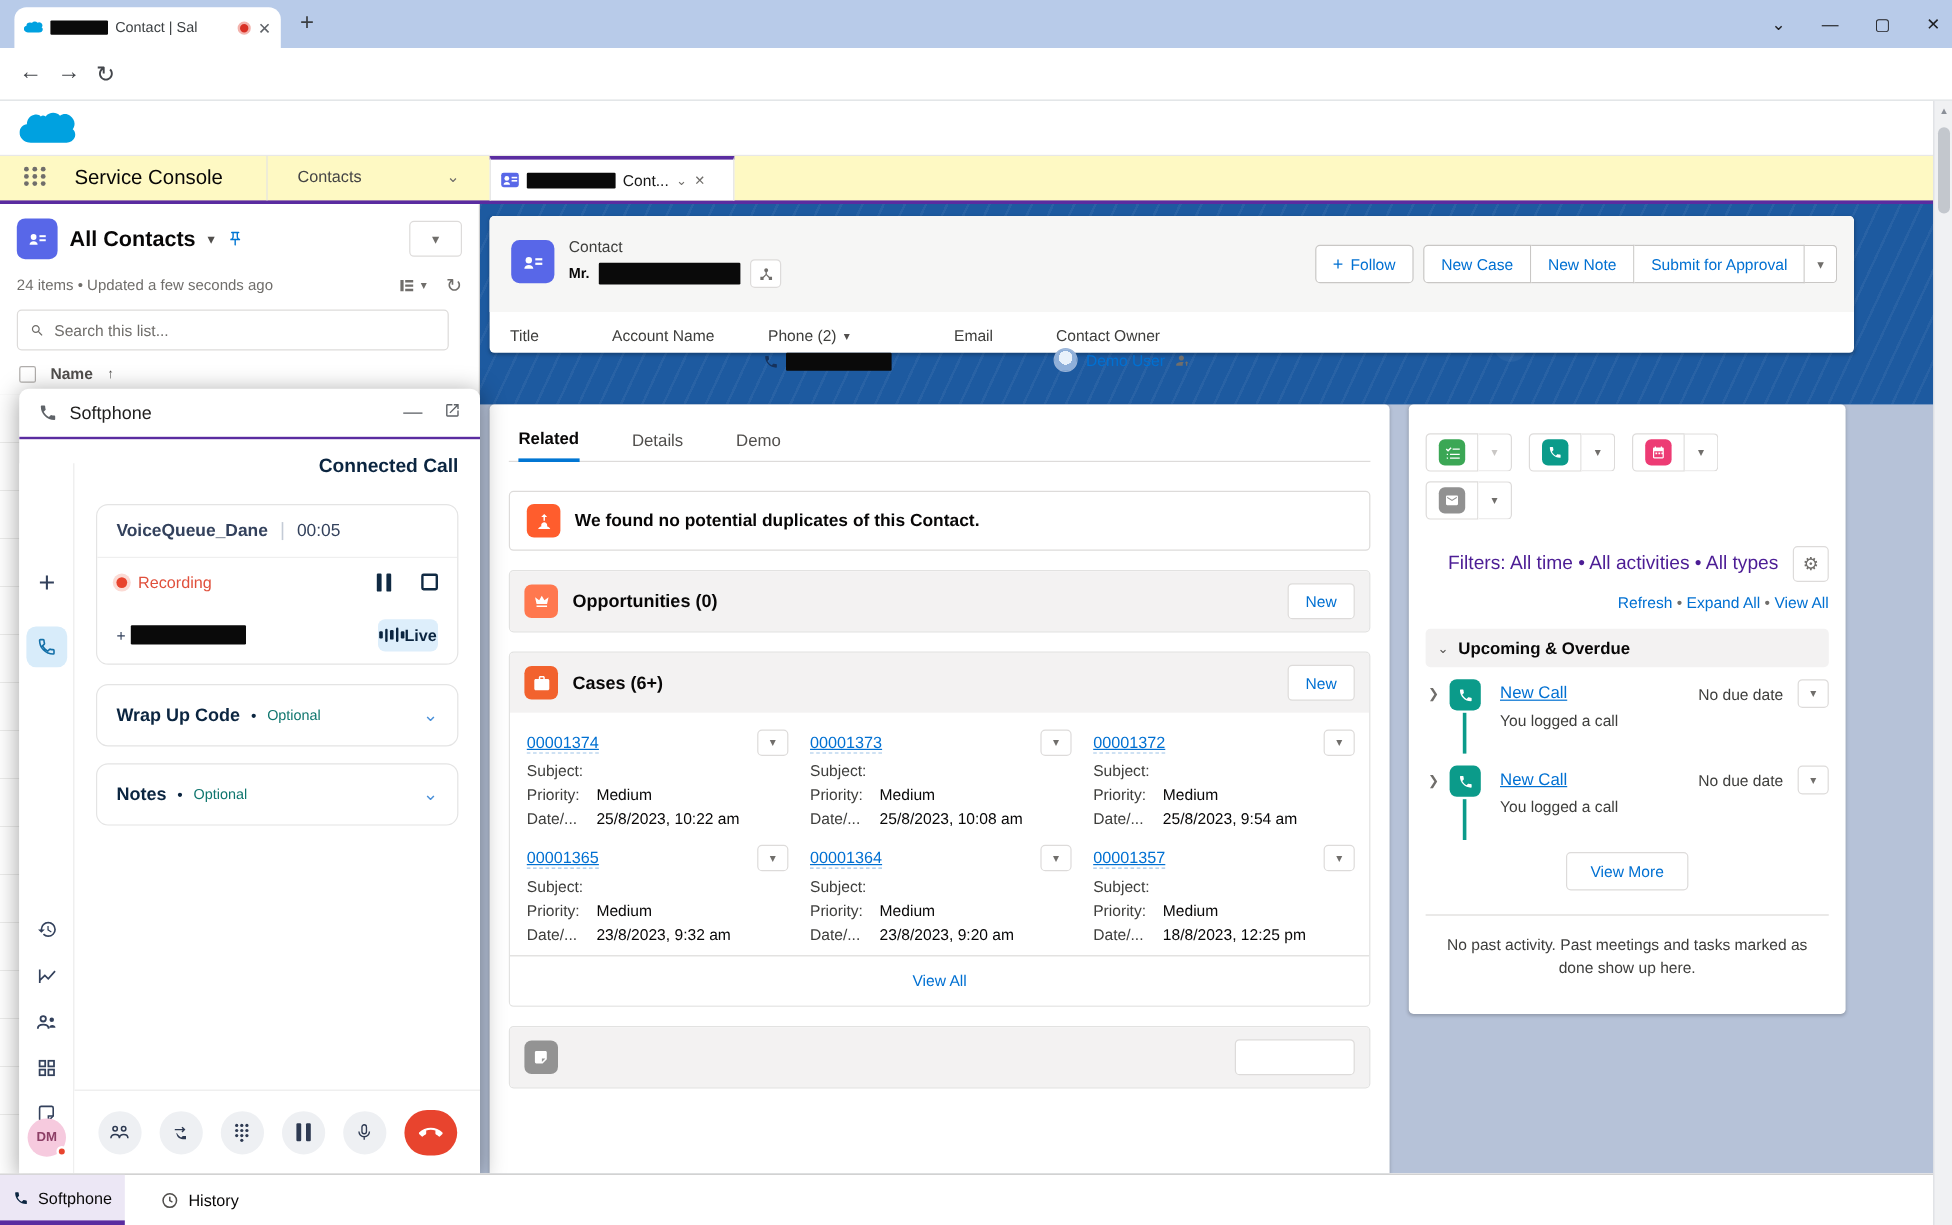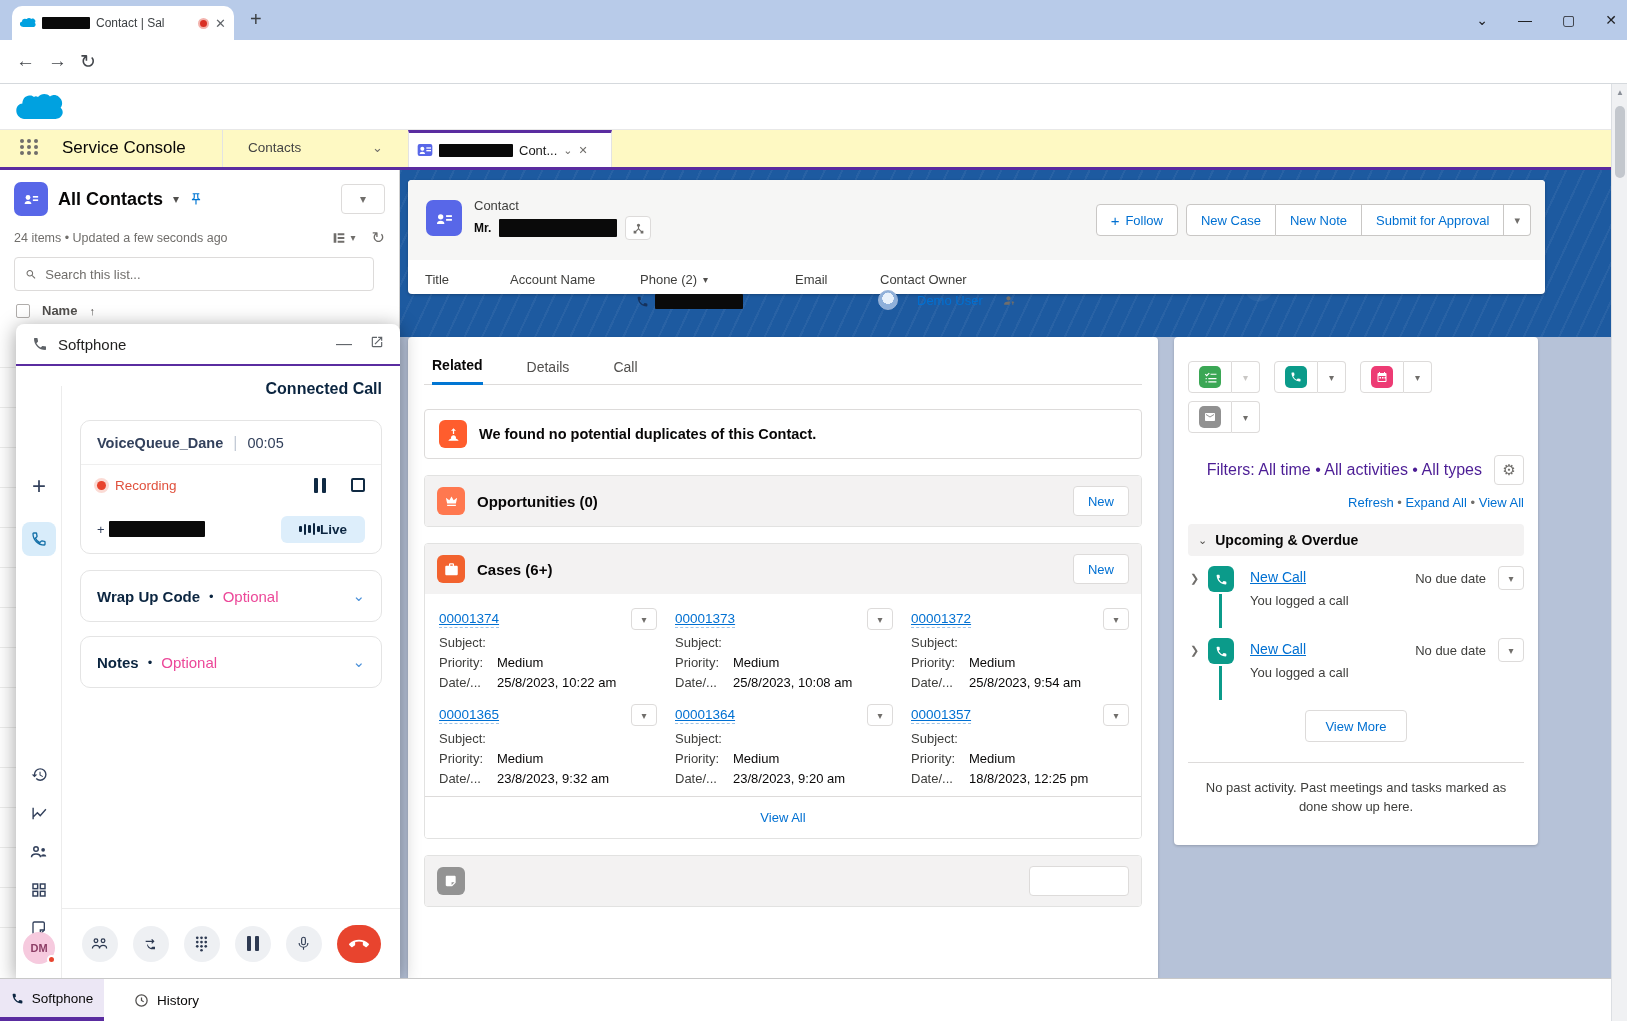--- a/index.html
+++ b/index.html
@@ -162,28 +162,28 @@
 #callbox .name{font-size:14.5px;font-weight:600;color:#33415c}
 #callbox .sep{color:#c4cbd6;font-size:16px}
 #callbox .timer{font-size:14.5px;color:#33415c}
 #callbox .r2{height:40px;padding:0 16px;gap:9px}
 .reddot{width:9px;height:9px;border-radius:50%;background:#e8442e;box-shadow:0 0 0 3px #fbdbd5}
 #rectxt{font-size:13.5px;color:#e0503c}
 .pausebars{margin-left:auto;display:flex;gap:4px}
 .pausebars i{width:4px;height:15px;background:#102a43;border-radius:1px}
 .stopsq{width:14px;height:14px;border:2.5px solid #102a43;border-radius:2px;margin-left:16px}
 #callbox .r3{height:48px;padding:0 16px;gap:4px}
-#livebadge{margin-left:auto;height:27px;background:#ddeefb;border-radius:6px;padding:0 18px;display:flex;align-items:center;gap:0}
+#livebadge{margin-left:auto;height:27px;background:#ddeefb;border-radius:6px;padding:0 1px;display:flex;align-items:center;gap:0}
 #livebadge .t{font-size:13.5px;font-weight:600;color:#0b2540}
 .wave{display:flex;align-items:center;gap:2px}
 .wave i{width:2.5px;background:#0b2540;border-radius:1px}
 .spbox{margin-top:16px;height:52px;border:1px solid #e4e4e4;border-radius:10px;padding:0 16px;gap:9px}
 .spbox .l{font-size:15px;font-weight:bold;color:#0b2540}
 .spbox .b{color:#0b2540;font-size:13px}
-.spbox .o{font-size:15px;color:#ec4899}
+.spbox .o{font-size:12px;color:#0f766e}
 .spbox .c{margin-left:auto;color:#4a90d9;font-size:15px}
 #sp-controls{position:absolute;left:46px;right:0;bottom:0;height:70px;border-top:1px solid #ececec;display:flex;align-items:center;justify-content:center;gap:15px;background:#fff}
 .cbtn{width:36px;height:36px;border-radius:50%;background:#eef0f3;display:flex;align-items:center;justify-content:center;color:#2e3a52}
 .cbtn.red{width:44px;height:38px;border-radius:19px;background:#e8442e}
 
 
 #utilbar{left:0;top:978px;width:1627px;height:43px;background:#fff;border-top:1px solid #c8c8c8}
 #utab-soft{left:0;top:0;width:104px;height:42px;background:#ece7f5;border-bottom:4px solid #5a2ca0;gap:8px;justify-content:center}
 #utab-soft .t{font-size:13.5px;color:#080707}
 #utab-hist{left:118px;top:0;height:42px;gap:8px;padding:0 16px;color:#514f4d}
@@ -413,35 +413,35 @@
             <span style="font-size:10px;color:#514f4d">▾</span>
           </span>
         <span class="abs flabel" style="left:387px;top:0">Email</span>
         <span class="abs flabel" style="left:472px;top:0">Contact Owner</span>
         <span class="abs flex" style="left:228px;top:22px;gap:6px">
           <svg width="13" height="13" viewBox="0 0 24 24" fill="#16325c">
               <path d="M6.62 10.79c1.44 2.83 3.76 5.14 6.59 6.59l2.2-2.21c.27-.27.67-.36 1.02-.24 1.12.37 2.33.57 3.57.57.55 0 1 .45 1 1V20c0 .55-.45 1-1 1-9.39 0-17-7.61-17-17 0-.55.45-1 1-1h3.5c.55 0 1 .45 1 1 0 1.25.2 2.45.57 3.57.11.35.03.74-.25 1.02l-2.2 2.2z"></path>
             </svg>
           <span class="redact" style="width:88px;height:15px"></span>
         </span>
-        <span class="abs flex" style="left:470px;top:18px;gap:19px">
+        <span class="abs flex" style="left:470px;top:18px;gap:7px">
           <span style="width:20px;height:20px;border-radius:50%;background:radial-gradient(circle at 50% 40%,#e8f1fb 0 40%,#8fb0da 41%);border:1px solid #9ab4d8"></span>
           <span class="link" style="font-size:13px">Demo User</span>
           <svg width="13" height="13" viewBox="0 0 24 24" fill="#706e6b">
               <path d="M12 12c2.21 0 4-1.79 4-4s-1.79-4-4-4-4 1.79-4 4 1.79 4 4 4zm0 2c-2.67 0-8 1.34-8 4v2h10v-2.5c0-1.2.6-2.4 1.6-3.2-1.2-.2-2.6-.3-3.6-.3zm8-1l-3 3h2v4h2v-4h2l-3-3z"></path>
             </svg>
         </span>
       </div>
     </div>
 
     <div id="relcol" class="abs">
       <div id="rtabs" class="flex">
         <span class="rtab active">Related</span>
         <span class="rtab">Details</span>
-        <span class="rtab">Call</span>
+        <span class="rtab">Demo</span>
       </div>
 
       <div id="dupbox" class="flex">
         <span class="secicon" style="background:#ff5d2d">
           <svg width="15" height="15" viewBox="0 0 24 24" fill="#fff">
               <path d="M12 2l4 4h-3v5h-2V6H8l4-4zm0 11c2.21 0 4 1.79 4 4v0c0 .5-.1 1-.3 1.4C17.8 19.4 20 20.4 20 22H4c0-1.6 2.2-2.6 4.3-3.6-.2-.4-.3-.9-.3-1.4 0-2.21 1.79-4 4-4z"></path>
             </svg>
         </span>
         <span id="dupmsg">We found no potential duplicates of this Contact.</span>
       </div>

